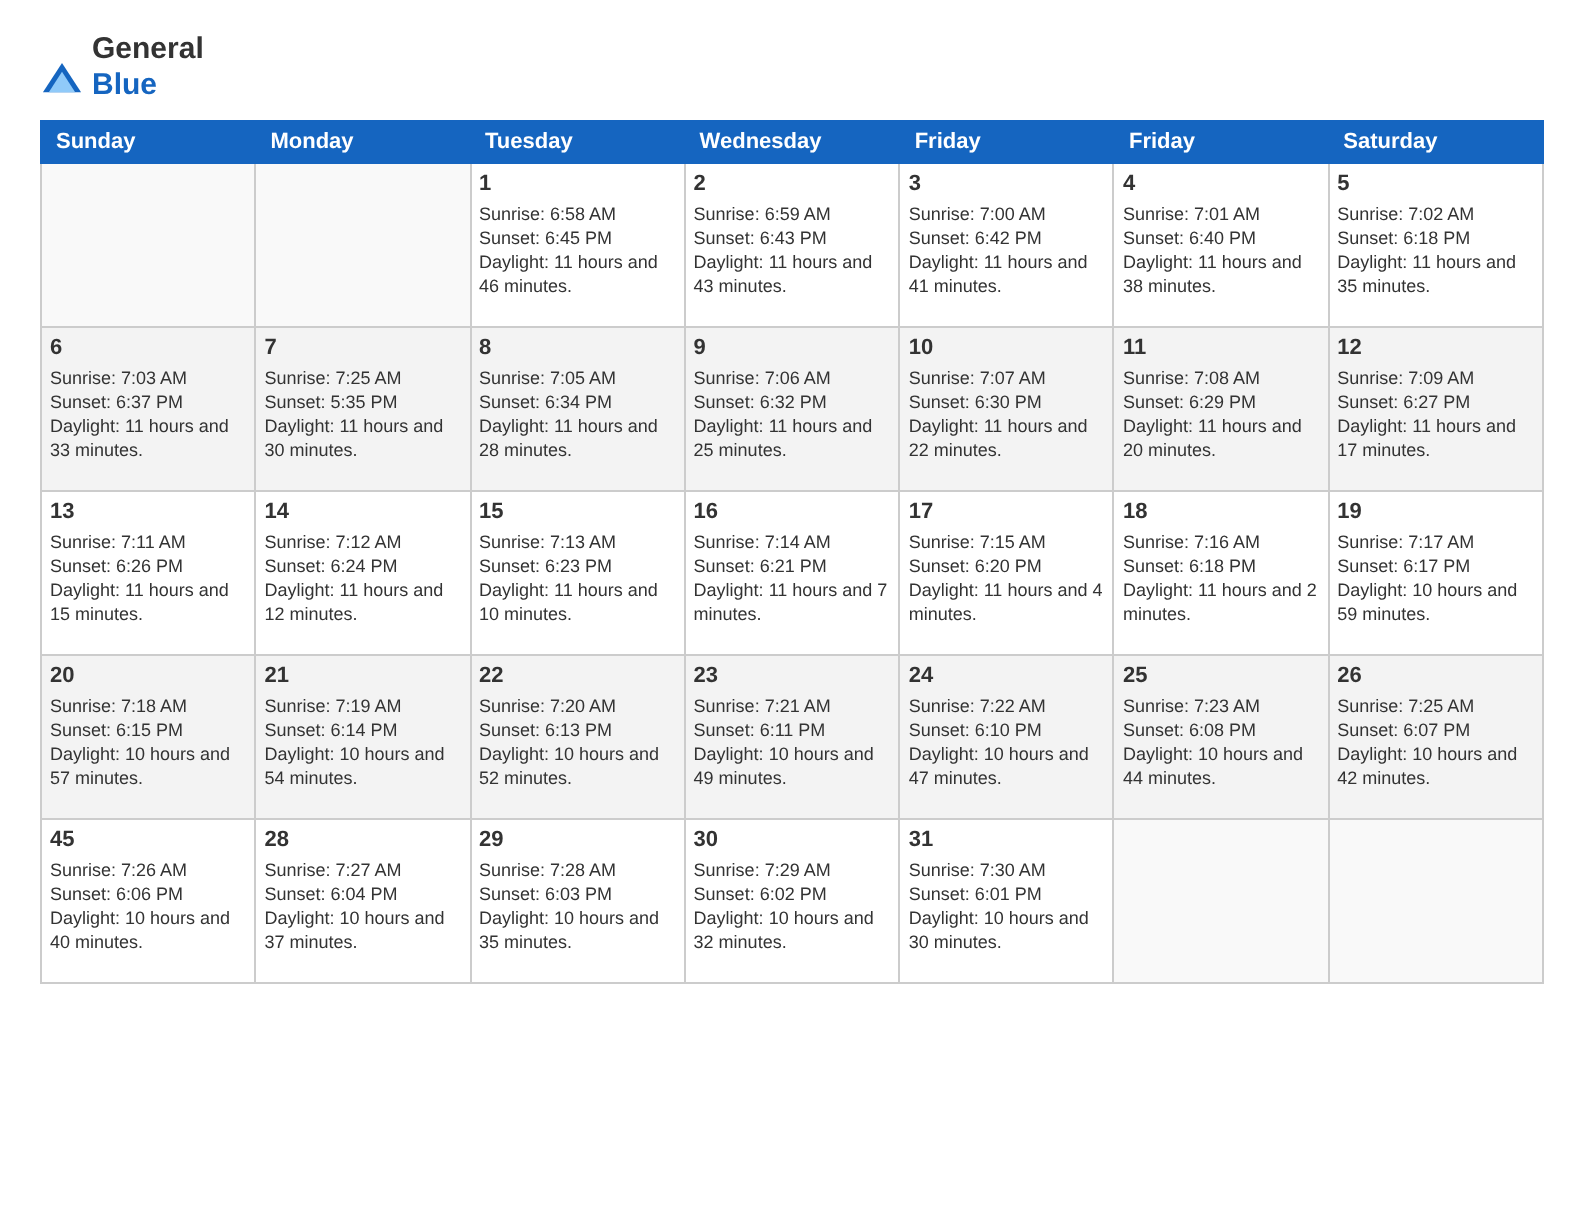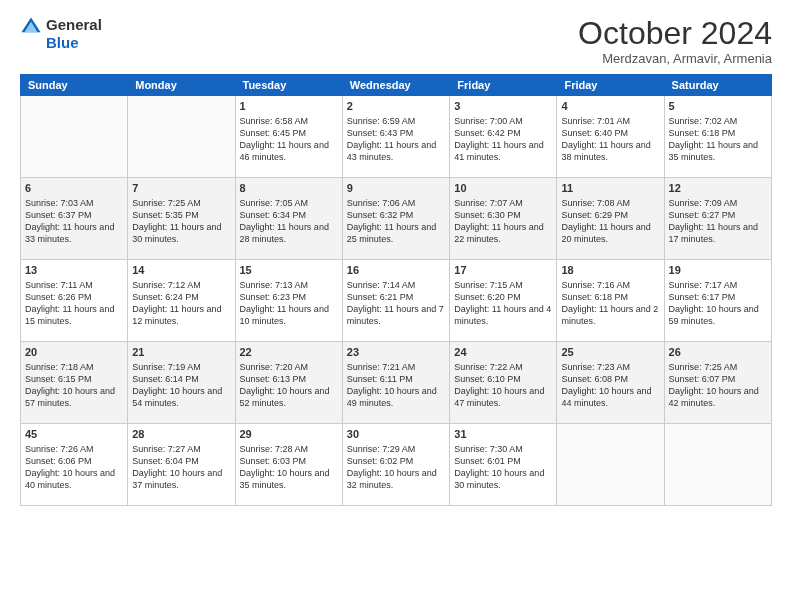--- a/index.html
+++ b/index.html
@@ -17,21 +17,21 @@
       background: #fff;
     }
     .header {
       display: flex;
       justify-content: space-between;
       align-items: flex-start;
       margin-bottom: 8px;
     }
     .logo {
       display: flex;
-      align-items: flex-start;
+      align-items: flex-end;
       gap: 4px;
     }
     .logo-text {
       font-size: 15px;
       font-weight: bold;
       line-height: 1.2;
     }
     .logo-general { color: #333; }
     .logo-blue { color: #1565c0; margin-top: 20px; }
     .logo-icon {
@@ -95,24 +95,20 @@
   <div class="header">
     <div class="logo">
       <svg class="logo-icon" viewBox="0 0 30 30">
         <polygon points="15,2 28,22 2,22" fill="#1565c0"></polygon>
         <polygon points="15,8 24,22 6,22" fill="#90caf9"></polygon>
       </svg>
       <div class="logo-text">
         <span class="logo-general">General</span><br>
         <span class="logo-blue">Blue</span>
       </div>
-    </div>
-    <div class="title-block">
-      <div class="month-title">October 2024</div>
-      <div class="subtitle">Merdzavan, Armavir, Armenia</div>
     </div>
   </div>
 
   <table class="calendar">
     <thead>
       <tr>
         <th>Sunday</th>
         <th>Monday</th>
         <th>Tuesday</th>
         <th>Wednesday</th>

